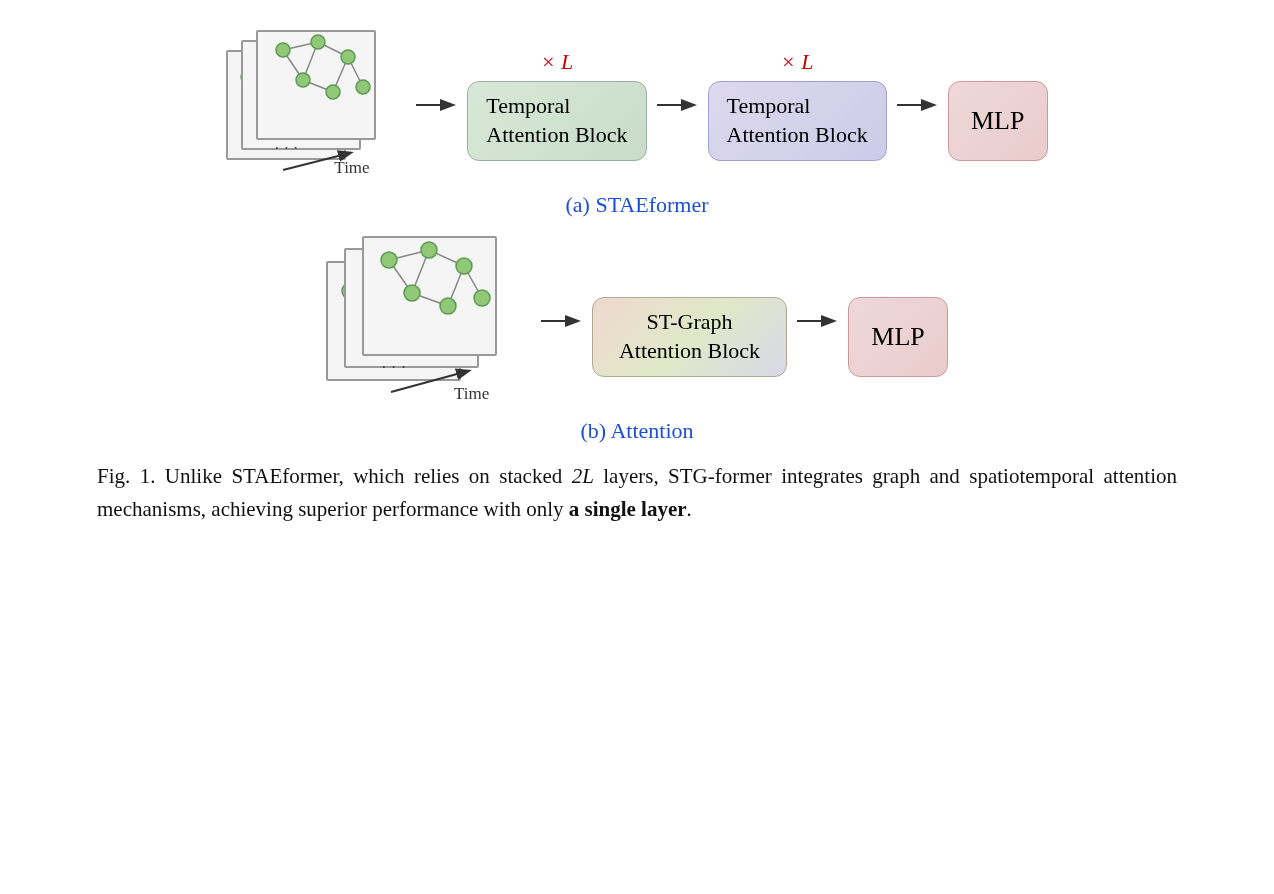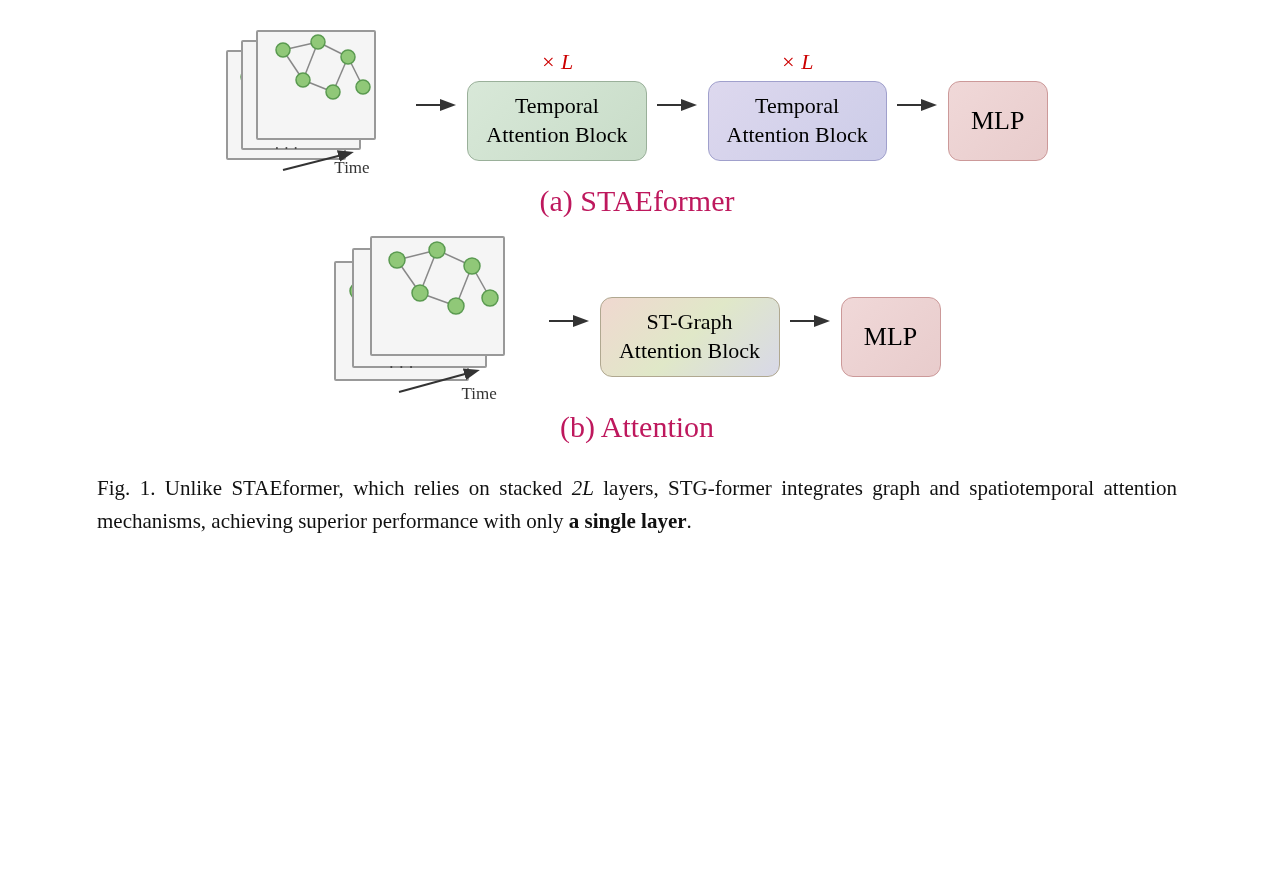--- a/index.html
+++ b/index.html
@@ -59,21 +59,20 @@
       margin-bottom: 4px;
       height: 28px;
     }
 
     .attention-block {
       border-radius: 12px;
       border: 1.5px solid #aaa;
       display: flex;
       align-items: center;
       justify-content: center;
-      text-align: center;
       font-size: 22px;
       padding: 10px 18px;
       min-width: 160px;
       min-height: 80px;
       line-height: 1.3;
     }
 
     .temporal-block {
       background: linear-gradient(135deg, #d8e8d8 0%, #c8dcc8 100%);
       border-color: #9ab09a;
@@ -102,35 +101,35 @@
     .st-graph-block {
       background: linear-gradient(135deg, #f0d8d0 0%, #e0e8c8 50%, #d8d8e8 100%);
       border-color: #b0a890;
       border-radius: 12px;
       border: 1.5px solid #b0a890;
       display: flex;
       align-items: center;
       justify-content: center;
       text-align: center;
       font-size: 22px;
-      padding: 10px 18px;
+      padding: 10px 26px;
       min-width: 180px;
       min-height: 80px;
       line-height: 1.3;
     }
 
     .caption {
-      font-size: 30px;
-      margin-top: 4px;
-      color: #be185d;
+      font-size: 22px;
+      margin-top: 12px;
+      color: #1d4ed8;
     }
 
     
     .figure-caption {
-      margin-top: 28px;
+      margin-top: 16px;
       font-size: 21px;
       line-height: 1.55;
       max-width: 1100px;
       text-align: justify;
       color: #111;
       padding: 0 10px;
     }
 
     
     .node { fill: #90c878; stroke: #5a9a50; stroke-width: 1.5px; }

